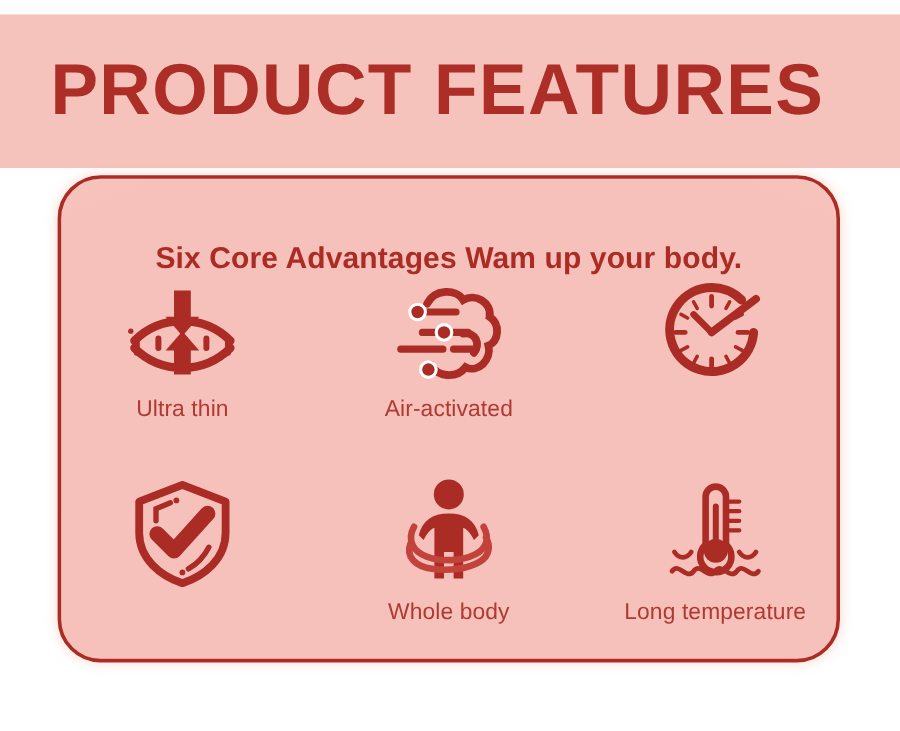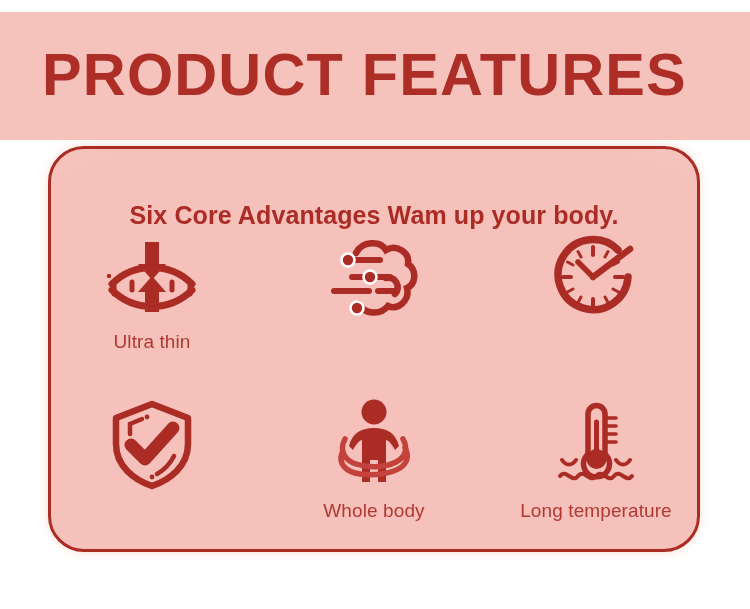--- a/index.html
+++ b/index.html
@@ -157,20 +157,21 @@
             <line x1="22" y1="28" x2="58" y2="28"></line>
             <line x1="30" y1="45" x2="68" y2="45"></line>
             <line x1="12" y1="59" x2="47" y2="59"></line>
             <line x1="56" y1="59" x2="72" y2="59"></line>
           </g>
           <circle cx="26" cy="28" r="6.5" fill="#ab2b25" stroke="#ffffff" stroke-width="2.6"></circle>
           <circle cx="48" cy="45" r="6.5" fill="#ab2b25" stroke="#ffffff" stroke-width="2.6"></circle>
           <circle cx="35" cy="76" r="6.5" fill="#ab2b25" stroke="#ffffff" stroke-width="2.6"></circle>
         </svg>
       </div>
+      <div class="feature-label">Air-activated</div>
     </div>
 
     <div class="feature-cell">
       <div class="feature-icon">
         <svg width="104" height="90" viewBox="0 0 104 90">
           <path d="M74 18 A 35 35 0 1 0 84 45" fill="none" stroke="#ab2b25" stroke-width="7.5" stroke-linecap="round"></path>
           <g stroke="#ab2b25" stroke-width="4" stroke-linecap="round">
             <line x1="49" y1="15" x2="49" y2="23"></line>
             <line x1="49" y1="67" x2="49" y2="75"></line>
             <line x1="19" y1="45" x2="27" y2="45"></line>

